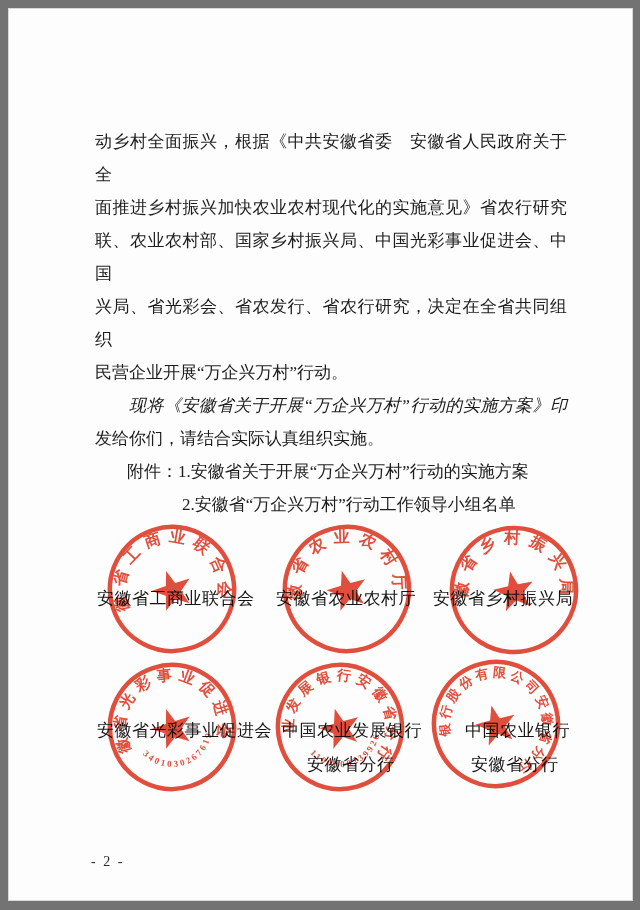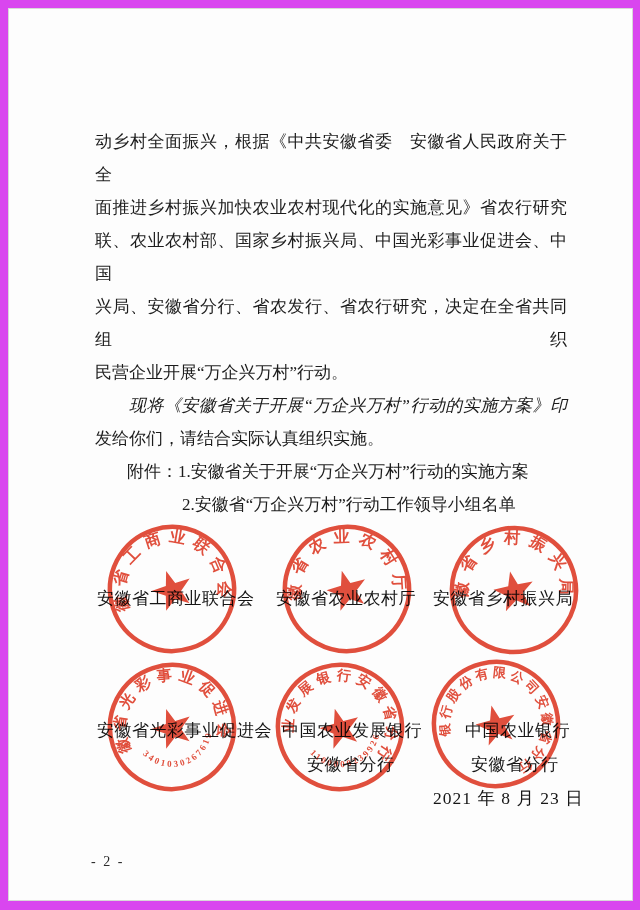--- a/index.html
+++ b/index.html
@@ -3,21 +3,21 @@
 <meta charset="utf-8">
 <style>
   html, body {
     margin: 0; padding: 0;
     background: #ffffff;
     font-family: "Liberation Serif", serif;
   }
   .canvas {
     position: relative;
     width: 640px; height: 910px;
-    background: #d946ef;
+    background: #737373;
     overflow: hidden;
   }
   .page {
     position: absolute;
     left: 8px; top: 8px; right: 7px; bottom: 9px;
     background: #fdfdfd;
     border: 1px solid #d8d8d8;
   }
   .body-block {
     position: absolute;
@@ -62,40 +62,39 @@
 </head>
 <body>
 
 <div class="canvas">
   <div class="page">
 
     <div class="body-block">
       <div class="line just">动乡村全面振兴，根据《中共安徽省委　安徽省人民政府关于全</div>
       <div class="line just">面推进乡村振兴加快农业农村现代化的实施意见》省农行研究</div>
       <div class="line just">联、农业农村部、国家乡村振兴局、中国光彩事业促进会、中国</div>
-      <div class="line just">兴局、安徽省分行、省农发行、省农行研究，决定在全省共同组织</div>
+      <div class="line just">兴局、省光彩会、省农发行、省农行研究，决定在全省共同组织</div>
       <div class="line">民营企业开展“万企兴万村”行动。</div>
       <div class="line just indent">现将《安徽省关于开展“万企兴万村”行动的实施方案》印</div>
       <div class="line">发给你们，请结合实际认真组织实施。</div>
     </div>
 
     <div class="att-line att1">附件：1.安徽省关于开展“万企兴万村”行动的实施方案</div>
     <div class="att-line att2">2.安徽省“万企兴万村”行动工作领导小组名单</div>
 
     <div class="sig-label" style="left:88px;  top:581px;">安徽省工商业联合会</div>
     <div class="sig-label" style="left:267px; top:581px;">安徽省农业农村厅</div>
     <div class="sig-label" style="left:424px; top:581px;">安徽省乡村振兴局</div>
 
     <div class="sig-label" style="left:88px;  top:713px;">安徽省光彩事业促进会</div>
     <div class="sig-label" style="left:273px; top:713px;">中国农业发展银行</div>
     <div class="sig-label" style="left:298px; top:747px;">安徽省分行</div>
     <div class="sig-label" style="left:456px; top:713px;">中国农业银行</div>
     <div class="sig-label" style="left:462px; top:747px;">安徽省分行</div>
 
-    <div class="date-line">2021 年 8 月 23 日</div>
     <div class="page-number">- 2 -</div>
 
     <svg class="seal" style="left:93px; top:510px;" viewBox="0 0 140 140">
       <g transform="rotate(-18 70 70)">
         <circle class="ring" cx="70" cy="70" r="62"></circle>
         <path id="s1t" d="M70,70 m-47,0 a47,47 0 1,1 94,0 a47,47 0 1,1 -94,0" fill="none"></path>
         <text class="arc" font-size="16" letter-spacing="7" text-anchor="middle"><textPath href="#s1t" startOffset="25%">安徽省工商业联合会</textPath></text>
         <polygon class="star" points="70,51 74.9,65.2 90,65.5 78,74.6 82.3,89 70,80.4 57.7,89 62,74.6 50,65.5 65.1,65.2"></polygon>
       </g>
     </svg>

